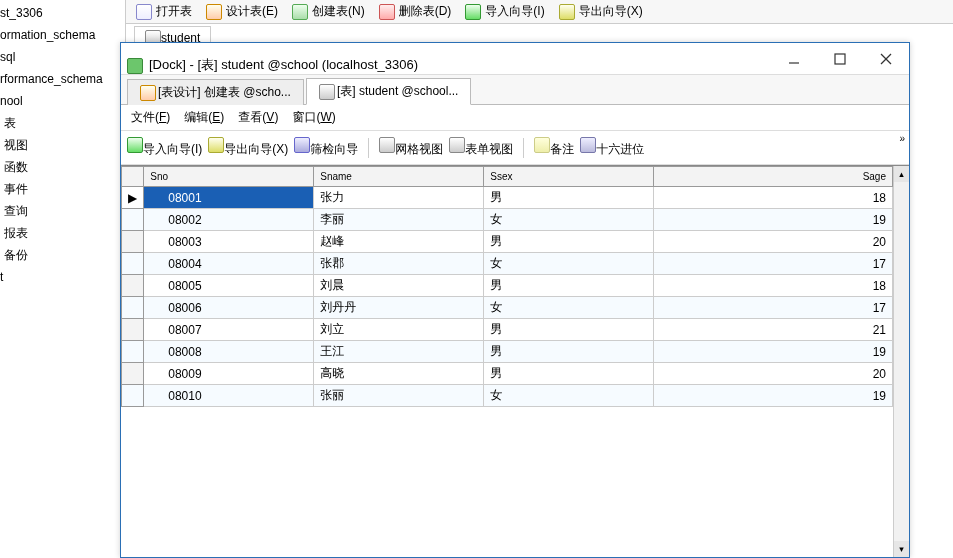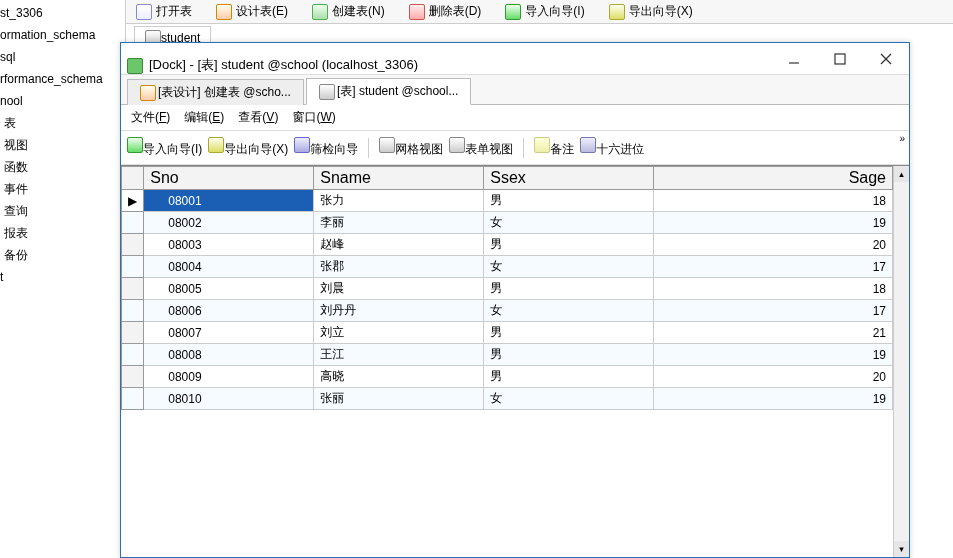--- a/index.html
+++ b/index.html
@@ -34,21 +34,21 @@
   .tree-item.lvl2 { padding-left: 4px; }
   
   .top-toolbar {
     position: absolute;
     left: 126px; top: 0;
     right: 0;
     height: 24px;
     border-bottom: 1px solid #ccc;
     display: flex;
     align-items: center;
-    gap: 16px;
+    gap: 6px;
     padding-left: 6px;
     background: #f7f7f7;
   }
   .top-toolbar .tb {
     display: flex;
     align-items: center;
     gap: 4px;
     padding: 2px 4px;
     cursor: pointer;
   }
@@ -198,21 +198,21 @@
     border-collapse: collapse;
     width: calc(100% - 16px);
   }
   thead th {
     background: #f3f3f3;
     border: 1px solid #999;
     text-align: left;
     font-weight: normal;
     padding: 2px 6px;
     height: 20px;
-    font-size: 16px;
+    font-size: 10px;
   }
   tbody td {
     border: 1px solid #ccc;
     padding: 2px 6px;
     height: 20px;
     font-size: 12px;
   }
   tbody tr:nth-child(even) td { background: #f6fbff; }
   tbody tr.sel td { background: #fff; }
   td.sno-cell {

